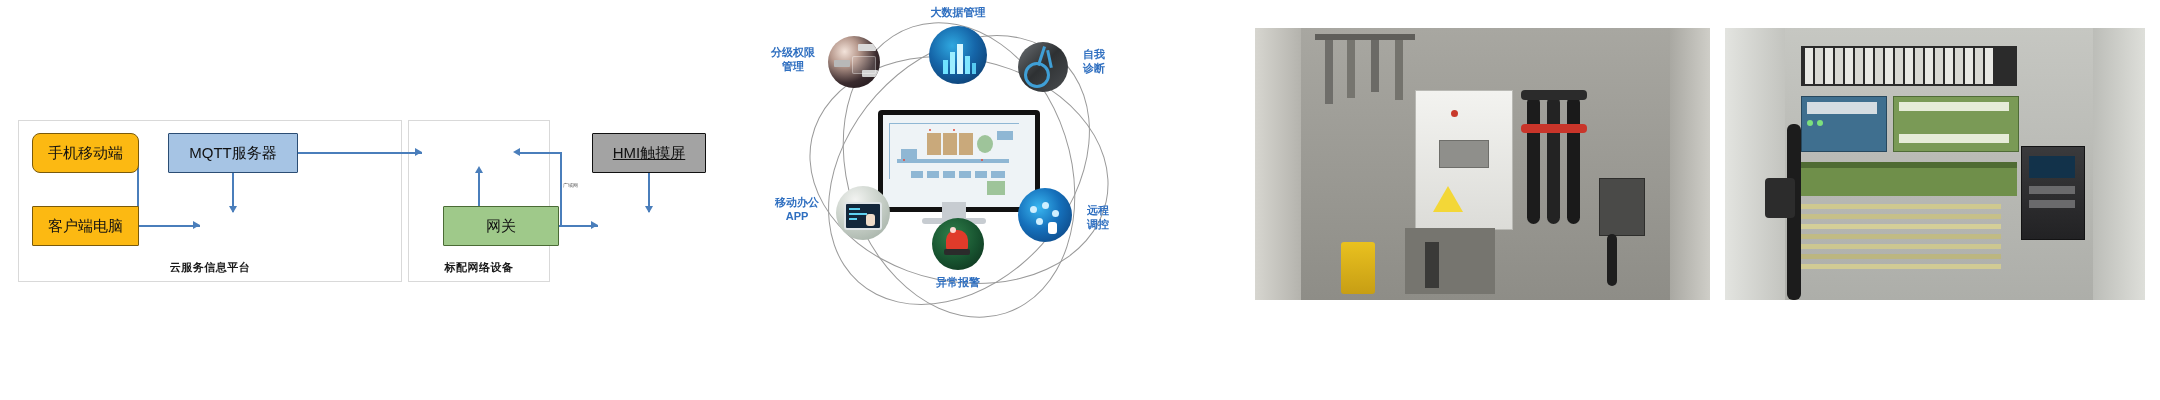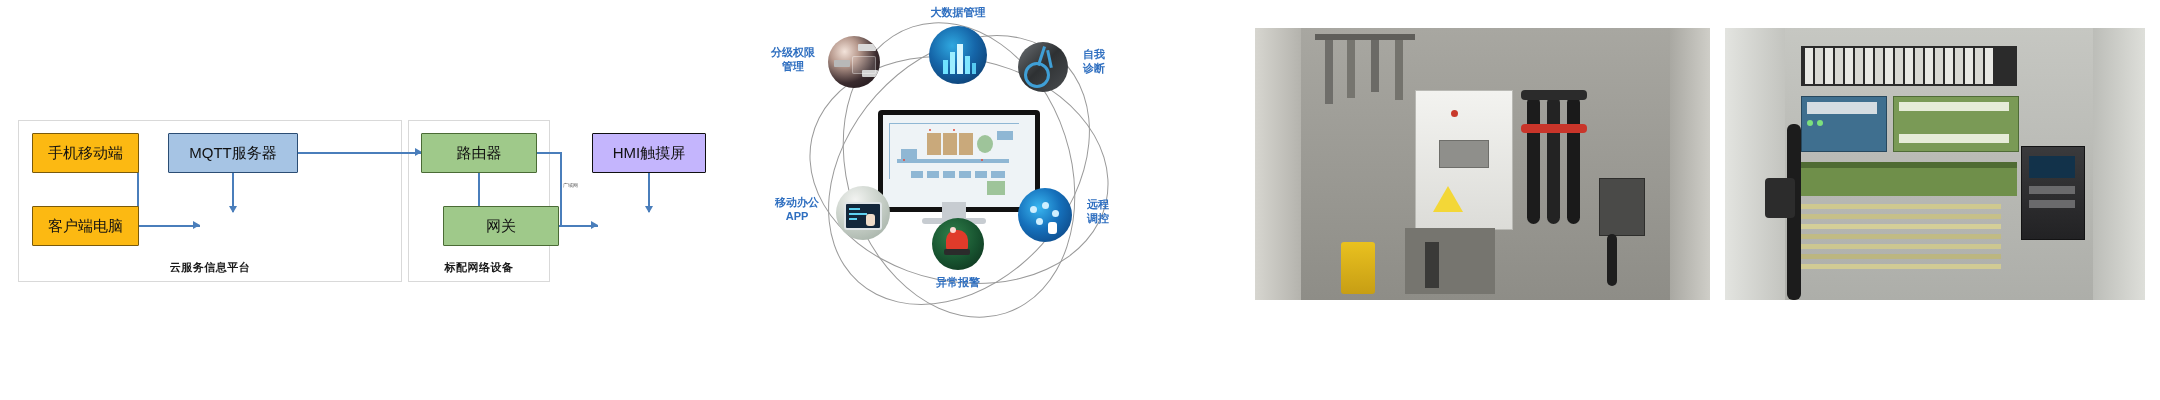--- a/index.html
+++ b/index.html
@@ -9,21 +9,21 @@
   
   .panel-diagram{position:absolute;left:0;top:0;width:760px;height:400px;}
   .grp{position:absolute;border:1px solid #d9d9d9;background:#fff;}
   .grp-cap{position:absolute;left:0;right:0;bottom:6px;text-align:center;
            font-size:11px;color:#1a1a1a;font-weight:bold;letter-spacing:.5px;}
   .node{position:absolute;display:flex;align-items:center;justify-content:center;
         font-size:15px;color:#111;white-space:nowrap;border-radius:1px;}
   .node.orange{background:#fcb912;border:1px solid #7a5a0b;}
   .node.blue{background:#a6c4e4;border:1px solid #2b4d74;text-align:center;}
   .node.green{background:#9fc98a;border:1px solid #4a6b35;}
-  .node.cyan{background:#c4b5fd;border:1px solid #101010;}
+  .node.cyan{background:#a3a3a3;border:1px solid #101010;text-decoration:underline;}
 
   .ln{position:absolute;background:#4a7ebb;}
   .lnh{height:1.5px;}
   .lnv{width:1.5px;}
   .ah{position:absolute;width:0;height:0;}
   .ah-l{border-top:4px solid transparent;border-bottom:4px solid transparent;border-right:7px solid #4a7ebb;}
   .ah-r{border-top:4px solid transparent;border-bottom:4px solid transparent;border-left:7px solid #4a7ebb;}
   .ah-u{border-left:4px solid transparent;border-right:4px solid transparent;border-bottom:7px solid #4a7ebb;}
   .ah-d{border-left:4px solid transparent;border-right:4px solid transparent;border-top:7px solid #4a7ebb;}
   .netlbl{position:absolute;font-size:5px;color:#5a5a5a;}
@@ -97,24 +97,23 @@
     <div class="netlbl" style="left:563px;top:182px;">广域网</div>
 
     <div class="ln lnh" style="left:522px;top:225px;width:40px;"></div>
     <div class="ah ah-l" style="left:517px;top:221px;"></div>
     <div class="netlbl" style="left:528px;top:216px;">局域网</div>
 
     <div class="ln lnv" style="left:648px;top:170px;height:42px;"></div>
     <div class="ah ah-u" style="left:645px;top:166px;"></div>
     <div class="ah ah-d" style="left:645px;top:206px;"></div>
 
-    <div class="node orange" style="left:32px;top:133px;width:105px;height:38px;">手机移动端</div>
+    <div class="node orange" style="left:32px;top:133px;width:105px;height:38px;border-radius:8px;">手机移动端</div>
     <div class="node orange" style="left:32px;top:206px;width:105px;height:38px;">客户端电脑</div>
     <div class="node blue" style="left:168px;top:133px;width:128px;height:38px;">MQTT服务器</div>
-    <div class="node green" style="left:421px;top:133px;width:114px;height:38px;">路由器</div>
     <div class="node green" style="left:443px;top:206px;width:114px;height:38px;">网关</div>
     <div class="node cyan" style="left:592px;top:133px;width:112px;height:38px;">HMI触摸屏</div>
   </div>
 
   <div class="panel-wheel">
 
     <div class="orbit" style="left:48px;top:58px;width:300px;height:222px;transform:rotate(12deg);"></div>
     <div class="orbit" style="left:48px;top:58px;width:300px;height:222px;transform:rotate(72deg);"></div>
     <div class="orbit" style="left:48px;top:58px;width:300px;height:222px;transform:rotate(132deg);"></div>
 
@@ -176,21 +175,21 @@
     <div class="wlabel" style="left:312px;top:48px;width:44px;">自我<br>诊断</div>
 
     <div class="bubble" style="left:258px;top:188px;width:54px;height:54px;
                 background:radial-gradient(circle at 38% 36%,#39b6f0 0%,#1570bb 45%,#0b3a74 100%);">
       <div class="pp" style="left:12px;top:18px;width:7px;height:7px;background:#cfefff;border-radius:50%;"></div>
       <div class="pp" style="left:24px;top:14px;width:7px;height:7px;background:#cfefff;border-radius:50%;"></div>
       <div class="pp" style="left:34px;top:22px;width:7px;height:7px;background:#cfefff;border-radius:50%;"></div>
       <div class="pp" style="left:18px;top:30px;width:7px;height:7px;background:#cfefff;border-radius:50%;"></div>
       <div class="pp" style="left:30px;top:34px;width:9px;height:12px;background:#ffffff;border-radius:3px;"></div>
     </div>
-    <div class="wlabel" style="left:316px;top:198px;width:44px;font-family:Liberation Serif, serif;">远程<br>调控</div>
+    <div class="wlabel" style="left:316px;top:204px;width:44px;font-family:Liberation Serif, serif;">远程<br>调控</div>
 
     <div class="bubble" style="left:172px;top:218px;width:52px;height:52px;
                 background:radial-gradient(circle at 40% 34%,#2f7f4a 0%,#17522f 55%,#0c2a19 100%);">
       <div class="pp" style="left:14px;top:12px;width:22px;height:20px;background:#e03b2a;border-radius:10px 10px 3px 3px;"></div>
       <div class="pp" style="left:12px;top:31px;width:26px;height:6px;background:#2b2b2b;border-radius:2px;"></div>
       <div class="pp" style="left:18px;top:9px;width:6px;height:6px;background:#ffd9d2;border-radius:50%;"></div>
     </div>
     <div class="wlabel" style="left:150px;top:276px;width:96px;">异常报警</div>
 
     <div class="bubble" style="left:76px;top:186px;width:54px;height:54px;

